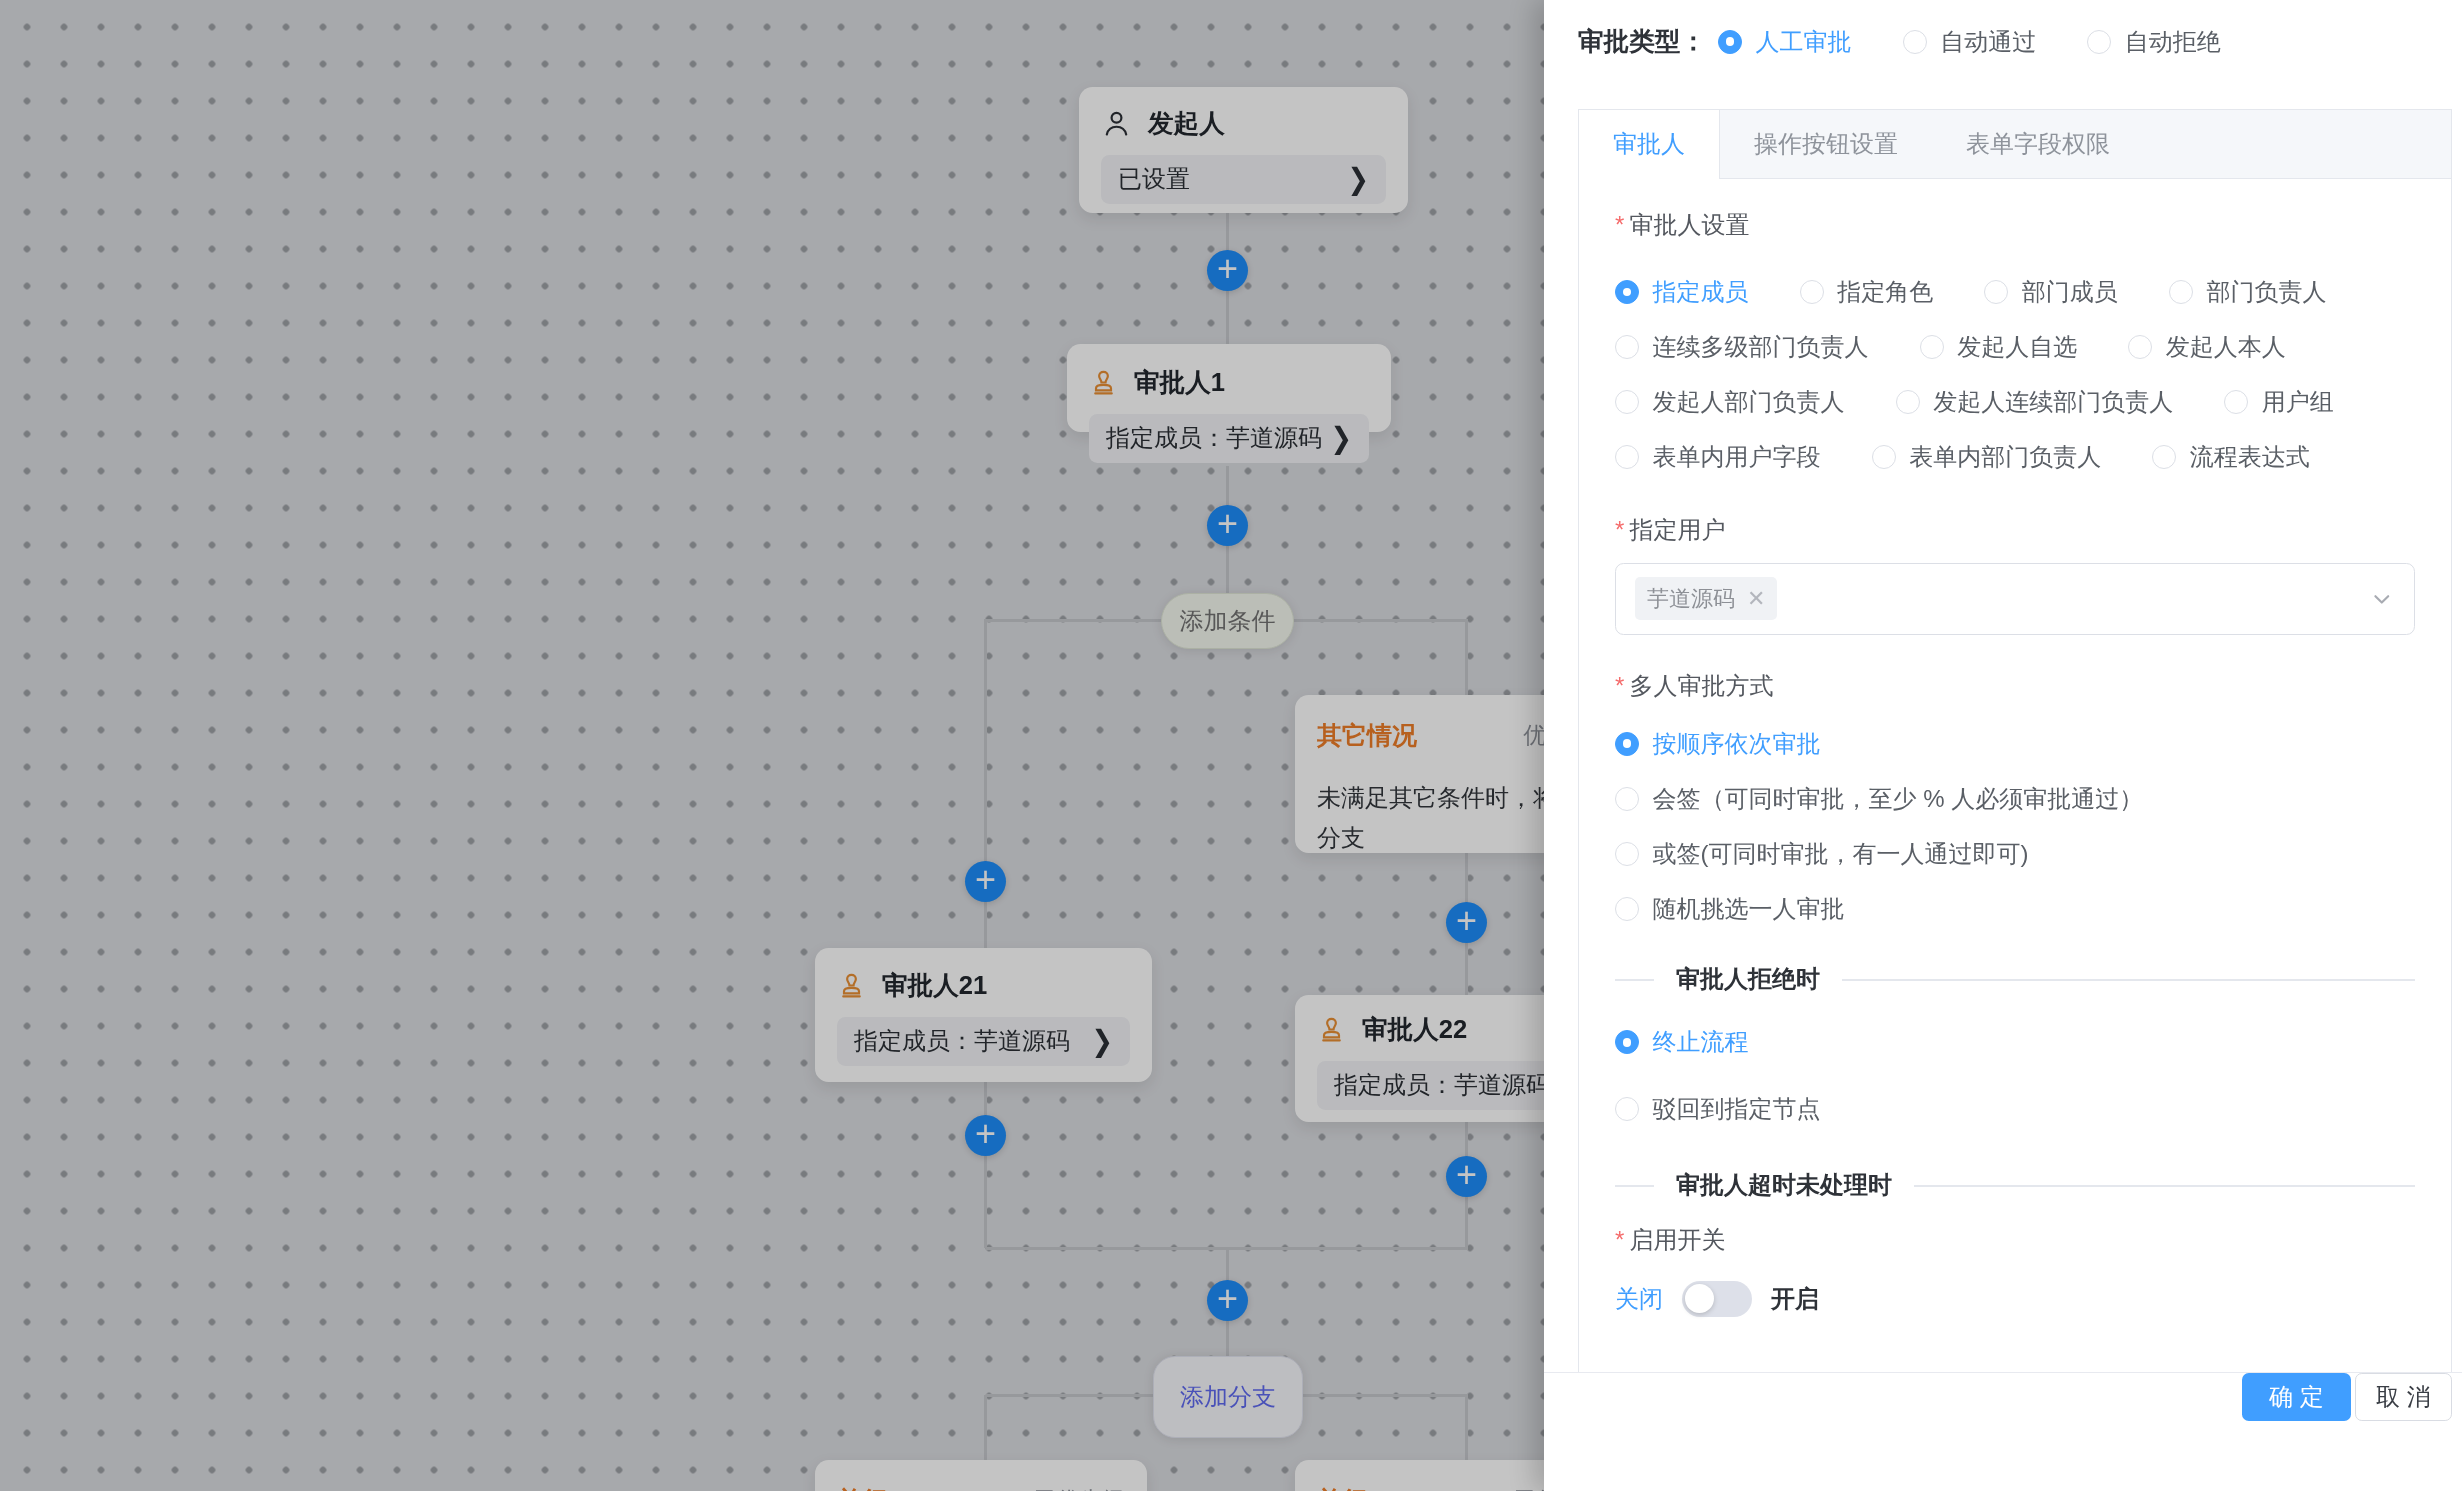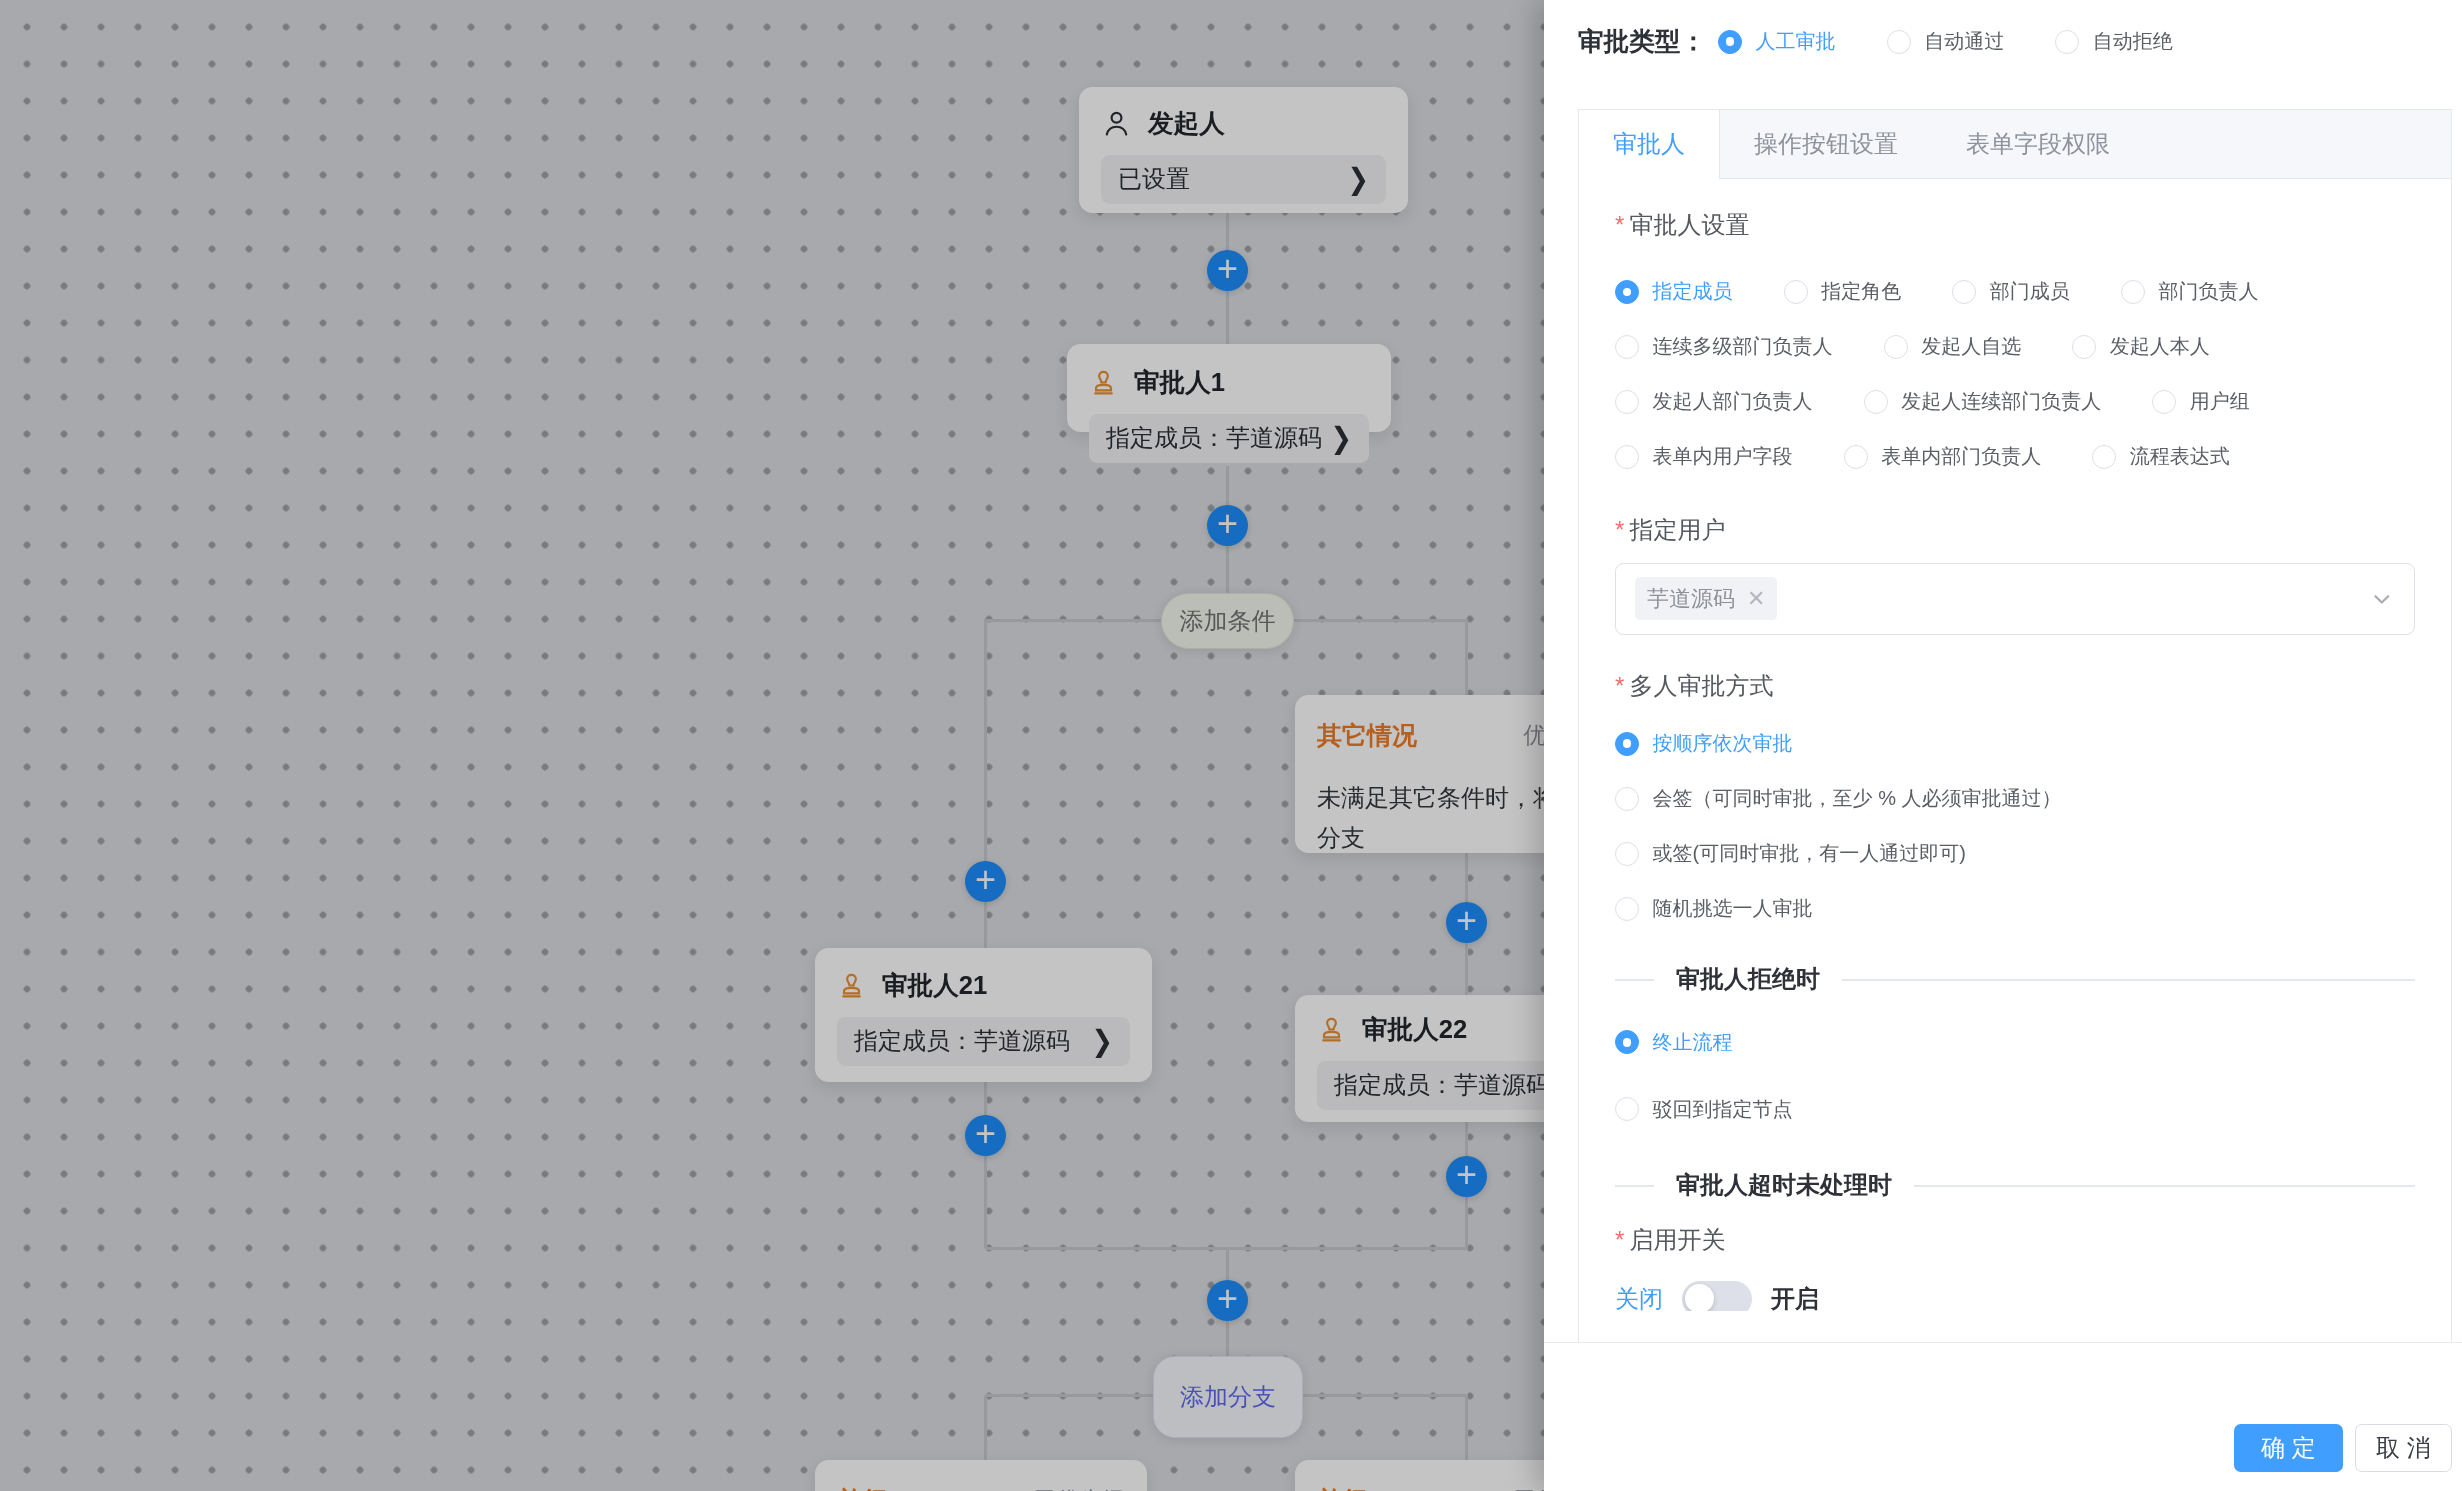--- a/index.html
+++ b/index.html
@@ -29,21 +29,21 @@
   
   .drawer{position:absolute;top:0;right:0;width:918px;height:100%;background:#fff;z-index:10;box-shadow:-10.2px 0 24px rgba(0,0,0,.18);display:flex;flex-direction:column;box-sizing:border-box;}
   .drawer-main{flex:1;min-height:0;display:flex;flex-direction:column;padding:13.6px 10.2px 0 34px;box-sizing:border-box;gap:33px;}
   .type-row{display:flex;align-items:center;height:56px;flex:none;}
   .type-label{font-size:25.6px;color:#2e3238;font-weight:600;margin-right:12px;white-space:nowrap;}
 
   .radio{display:inline-flex;align-items:center;cursor:pointer;margin-right:51px;height:55px;white-space:nowrap;}
   .rdot{width:24px;height:24px;border-radius:50%;border:1.7px solid #dcdfe6;background:#fff;box-sizing:border-box;flex:none;position:relative;}
   .radio.sel .rdot{background:#409eff;border-color:#409eff;}
   .radio.sel .rdot::after{content:"";position:absolute;left:50%;top:50%;width:8.5px;height:8.5px;margin:-4.3px 0 0 -4.3px;border-radius:50%;background:#fff;}
-  .rlabel{margin-left:13.6px;font-size:20px;color:#5a5f66;}
+  .rlabel{margin-left:13.6px;font-size:24px;color:#5a5f66;}
   .radio.sel .rlabel{color:#409eff;}
 
   .tabs-card{flex:1;min-height:0;margin-top:6.8px;border:1.7px solid #e4e7ed;border-bottom:none;display:flex;flex-direction:column;background:#fff;box-sizing:border-box;}
   .tabs-header{flex:none;height:68px;background:#f5f7fa;border-bottom:1.7px solid #e4e7ed;display:flex;}
   .tab{padding:0 34px;line-height:68px;font-size:24px;color:#8e939b;cursor:pointer;position:relative;white-space:nowrap;}
   .tab.active{background:#fff;color:#409eff;border-right:1.7px solid #e4e7ed;}
   .tab.active::after{content:"";position:absolute;left:0;right:0;bottom:-1.7px;height:1.7px;background:#fff;}
   .tabs-body{flex:1;min-height:0;overflow:hidden;padding:29px 36px 0 36px;position:relative;}
   .fade-cover{position:absolute;left:1.7px;right:1.7px;bottom:0;height:31px;background:#fff;z-index:2;}
 
@@ -66,21 +66,21 @@
   .reject-col .radio{display:flex;height:55px;margin-right:0;margin-bottom:12px;}
   .divider.d2{margin-top:48px;}
   .divider.d3{margin-top:53px;}
 
   .switch-row{margin-top:24px;display:flex;align-items:center;gap:19px;}
   .sw-off{color:#409eff;font-size:24px;}
   .sw-on{color:#2e3238;font-size:24px;font-weight:600;}
   .switch{width:70px;height:36px;border-radius:19px;background:#dde0e9;position:relative;cursor:pointer;flex:none;}
   .knob{position:absolute;left:3.4px;top:3.4px;width:29px;height:29px;border-radius:50%;background:#fff;box-shadow:0 1.7px 5.1px rgba(0,0,0,.18);}
 
-  .drawer-footer{flex:none;height:149px;border-top:1.7px solid #e8eaf0;display:flex;justify-content:flex-end;align-items:flex-end;padding:0 10.2px 19px 0;gap:12px;box-sizing:border-box;}
+  .drawer-footer{flex:none;height:119px;border-top:1.7px solid #e8eaf0;display:flex;justify-content:flex-end;padding:0 10.2px 19px 0;gap:4px;box-sizing:border-box;}
   .btn{height:48px;border-radius:6.8px;font-size:24px;display:flex;align-items:center;justify-content:center;cursor:pointer;box-sizing:border-box;white-space:nowrap;}
   .btn-primary{background:#409eff;color:#fff;width:109px;}
   .btn-plain{background:#fff;color:#3a3e45;border:1.7px solid #d9dce3;width:97px;}
 
   svg{display:block;}
 </style>
 </head>
 <body>
 
 <div class="stage">

